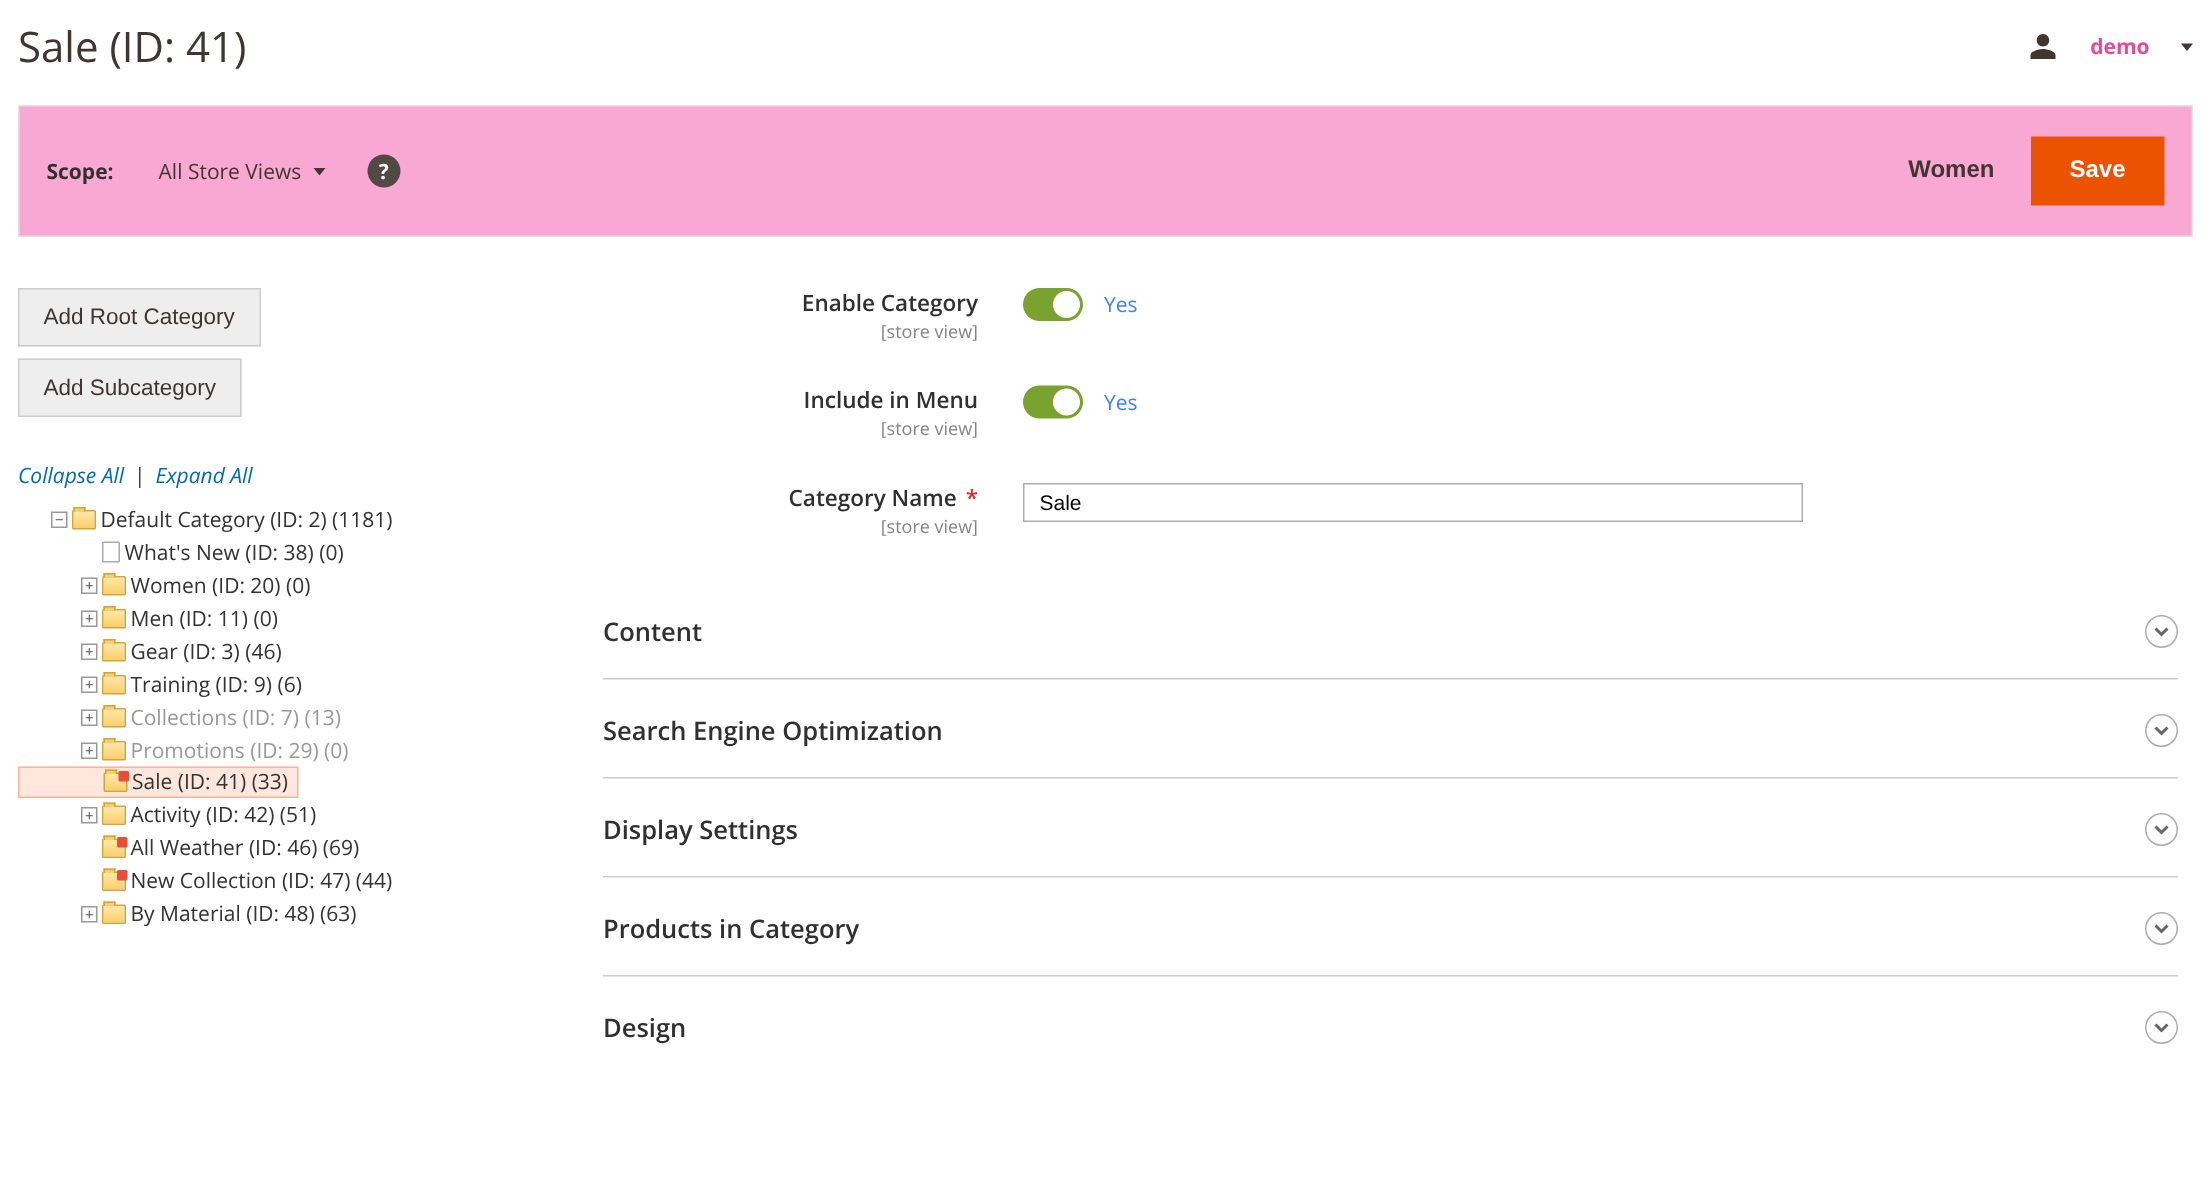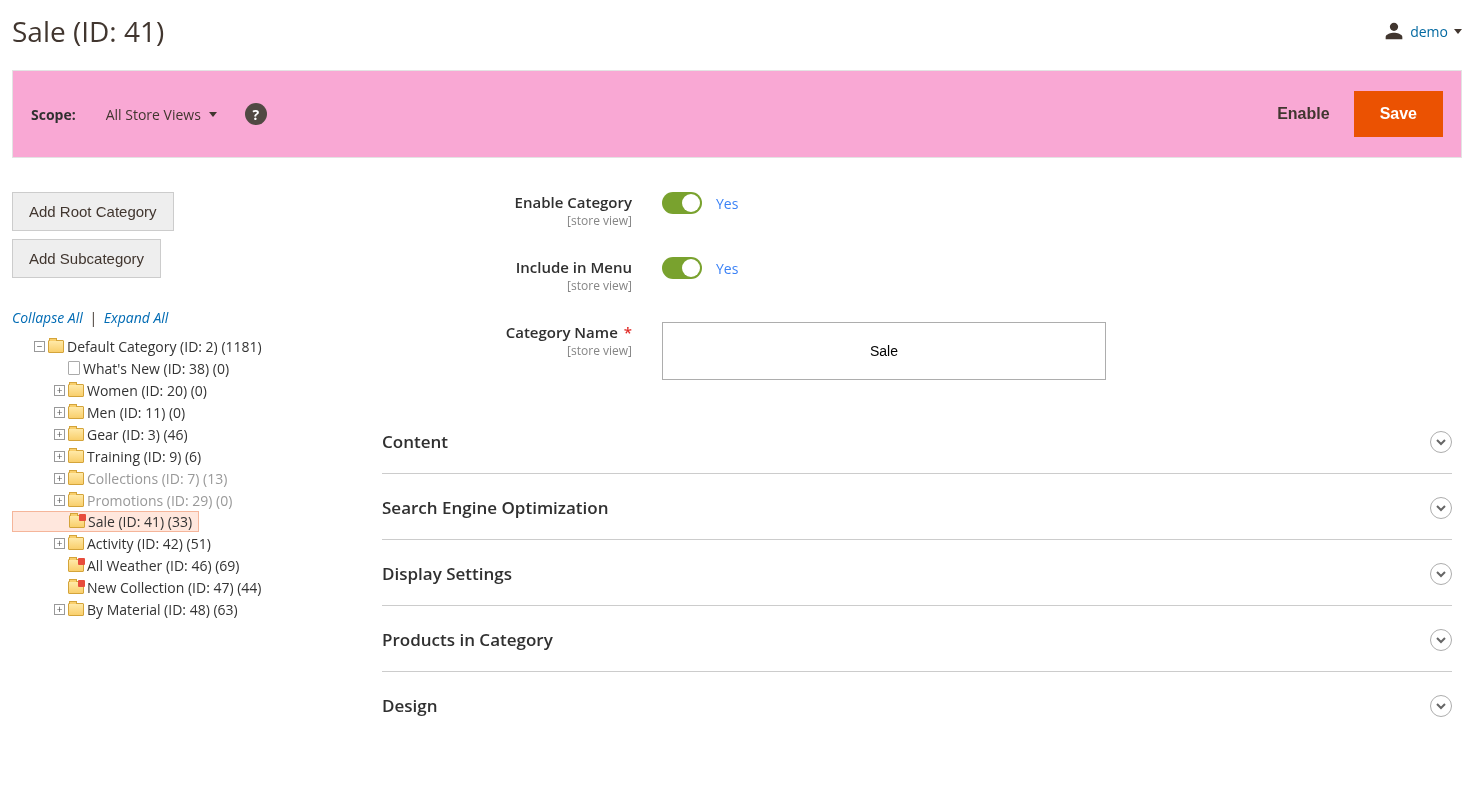--- a/index.html
+++ b/index.html
@@ -17,23 +17,24 @@
     padding: 0 0 20px 0;
   }
   .page-title {
     font-size: 28px;
     font-weight: 400;
     color: #41362f;
   }
   .user-menu {
     display: flex;
     align-items: center;
-    gap: 6px;
+    gap: 21px;
     cursor: pointer;
-    color: #0369a1;
+    color: #ec4899;
+    font-weight: bold;
   }
   .user-menu svg { width: 20px; height: 20px; fill: #41362f; }
   .caret-down {
     width: 0; height: 0;
     border-left: 4px solid transparent;
     border-right: 4px solid transparent;
     border-top: 5px solid #41362f;
   }
   .toolbar {
     background: #f9a8d4;
@@ -64,20 +65,21 @@
     background: none; border: none; cursor: pointer;
   }
   .btn-save {
     background: #eb5202; color: #fff;
     border: none; padding: 14px 26px;
     font-weight: 600; font-size: 16px; cursor: pointer;
   }
   .main {
     display: flex;
     margin-top: 34px;
+    gap: 20px;
   }
   
   .sidebar { width: 370px; flex-shrink: 0; }
   .cat-btn {
     background: #eee; border: 1px solid #ccc;
     padding: 10px 16px; font-size: 15px; color: #41362f;
     cursor: pointer; display: block;
     margin-bottom: 8px;
   }
   .tree-controls {
@@ -170,25 +172,24 @@
   .toggle::after {
     content: '';
     position: absolute;
     width: 18px; height: 18px;
     background: #fff;
     border-radius: 50%;
     right: 2px; top: 2px;
   }
   .toggle-label { color: #3b82f6; }
   .text-input {
-    width: 444px; max-width: 100%;
-    padding: 20px 10px;
+    width: 520px; max-width: 100%;
+    padding: 4px 10px;
     border: 1px solid #adadad;
     font-size: 14px;
-    text-align: center;
   }
   .section-row {
     border-bottom: 1px solid #ccc;
     padding: 22px 0 20px 0;
     display: flex;
     justify-content: space-between;
     align-items: center;
     cursor: pointer;
   }
   .section-row:last-child { border-bottom: none; }
@@ -216,21 +217,21 @@
 </div>
 
 <div class="toolbar">
   <span class="scope-label">Scope:</span>
   <div class="scope-select">
     <span>All Store Views</span>
     <span class="caret-down"></span>
   </div>
   <span class="help-icon">?</span>
   <div class="toolbar-actions">
-    <button class="btn-delete">Enable</button>
+    <button class="btn-delete">Women</button>
     <button class="btn-save">Save</button>
   </div>
 </div>
 
 <div class="main">
   <aside class="sidebar">
     <button class="cat-btn">Add Root Category</button>
     <button class="cat-btn">Add Subcategory</button>
 
     <div class="tree-controls">

